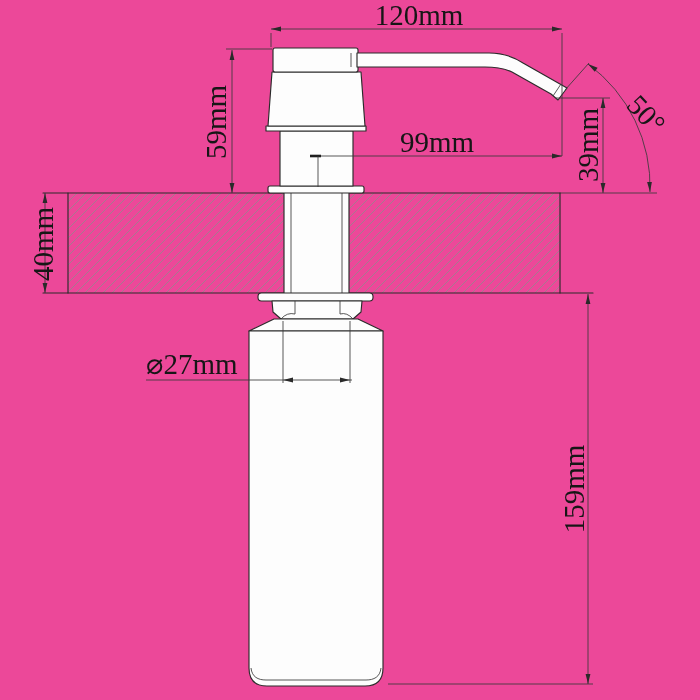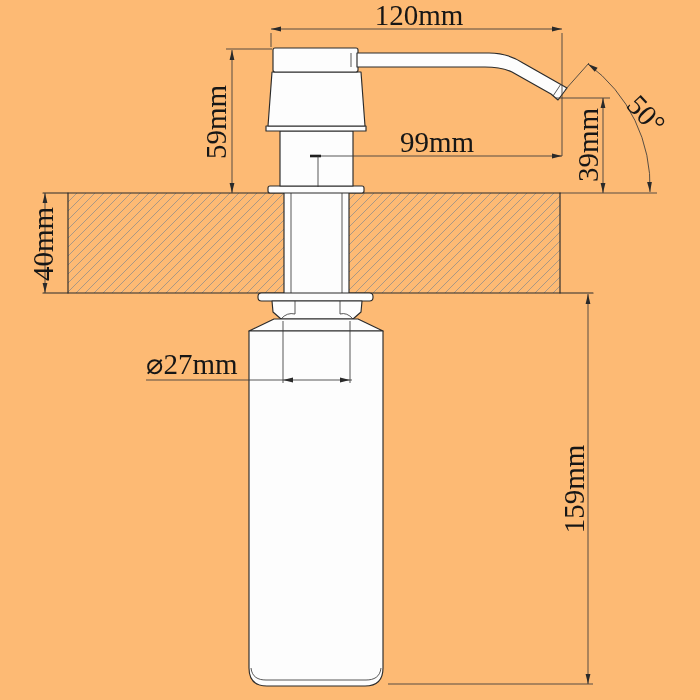--- a/index.html
+++ b/index.html
@@ -1,16 +1,16 @@
 <!DOCTYPE html>
 <html><head>
 <meta charset="utf-8">
 <style>
   html,body{margin:0;padding:0;background:#ffffff;}
-  .stage{position:relative;width:700px;height:700px;background:#fdba74;overflow:hidden;}
+  .stage{position:relative;width:700px;height:700px;background:#ec4899;overflow:hidden;}
   svg{display:block;}
   .obj{stroke:#2b2b2b;stroke-width:1.15;fill:none;stroke-linecap:round;stroke-linejoin:round;}
   .objf{stroke:#2b2b2b;stroke-width:1.15;fill:#fdfdfd;stroke-linejoin:round;}
   .thin{stroke:#3a3a3a;stroke-width:0.85;fill:none;}
   .arr{fill:#2a2a2a;stroke:none;}
   .tick{stroke:#1f1f1f;stroke-width:2.6;}
   text.dim{font-family:"Liberation Serif","DejaVu Serif","DejaVu Sans",serif;font-size:29px;fill:#161616;}
 </style>
 </head>
 <body>

